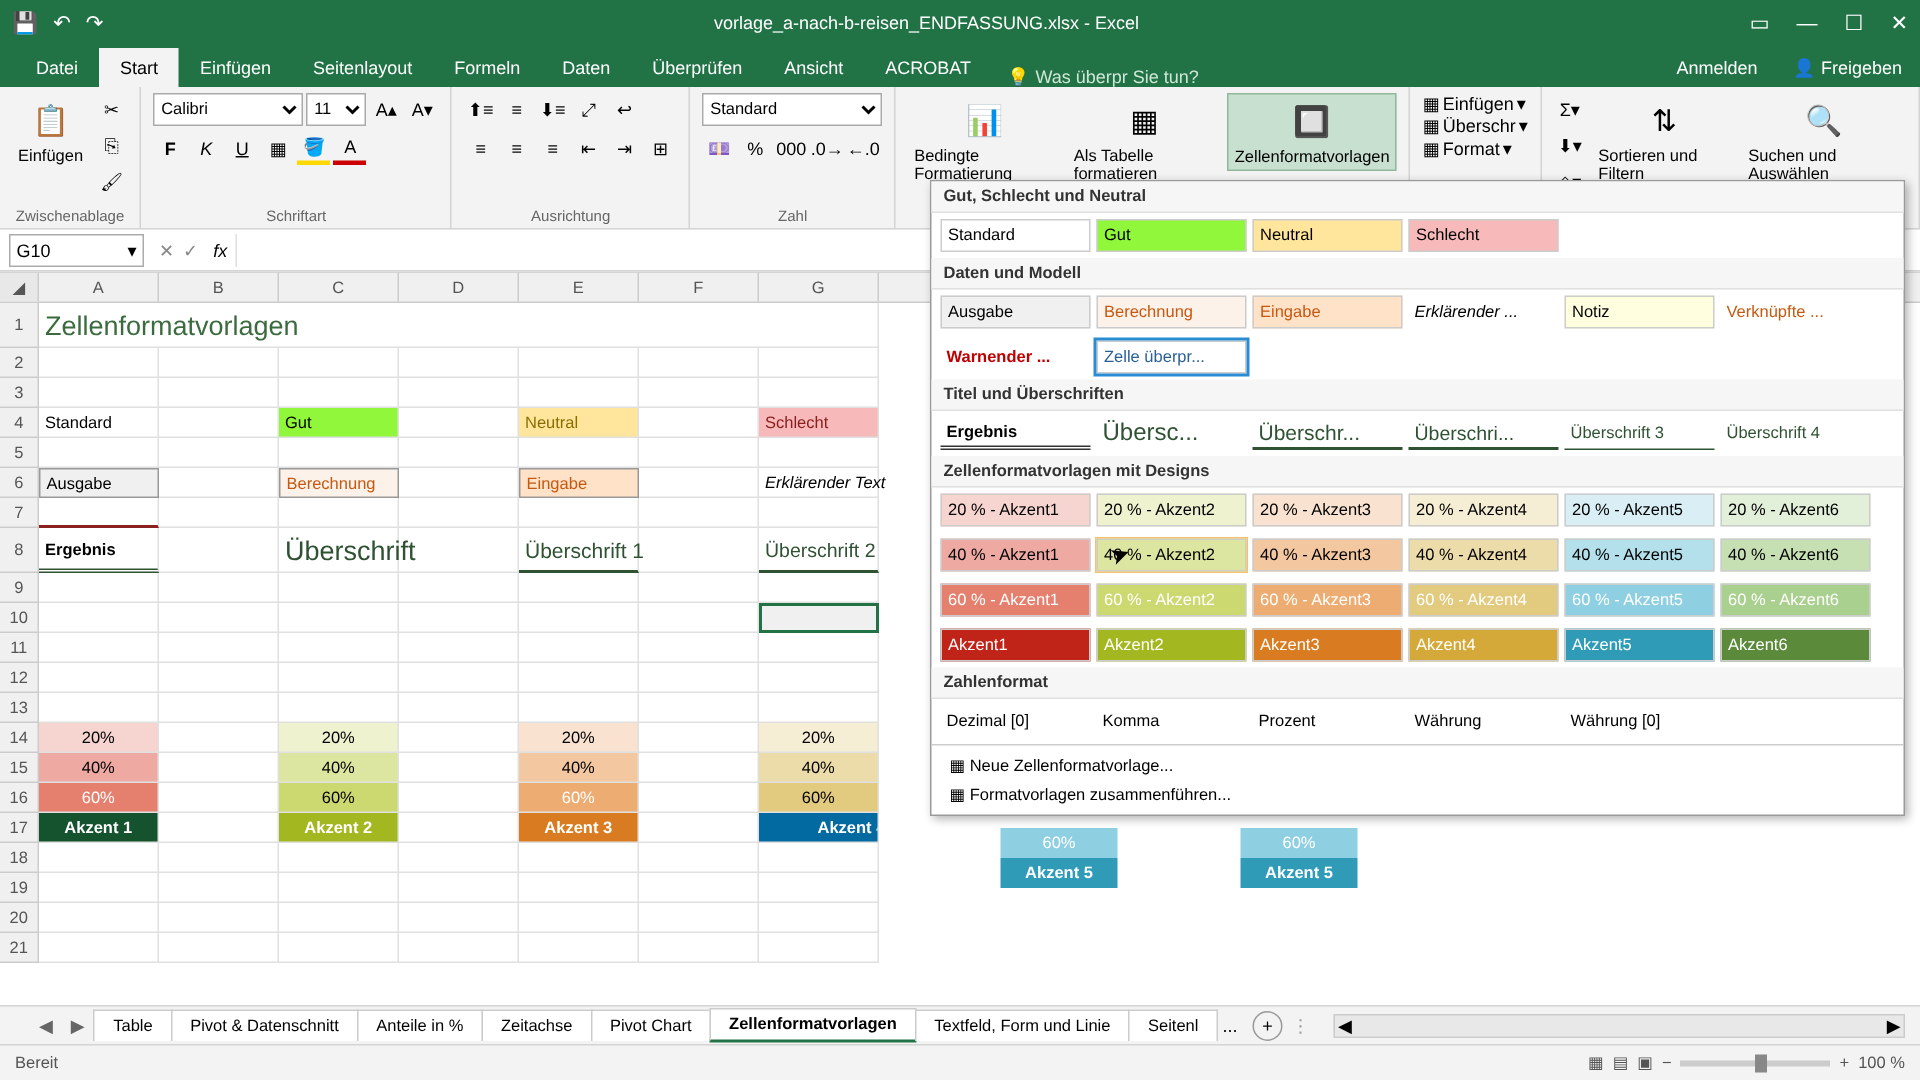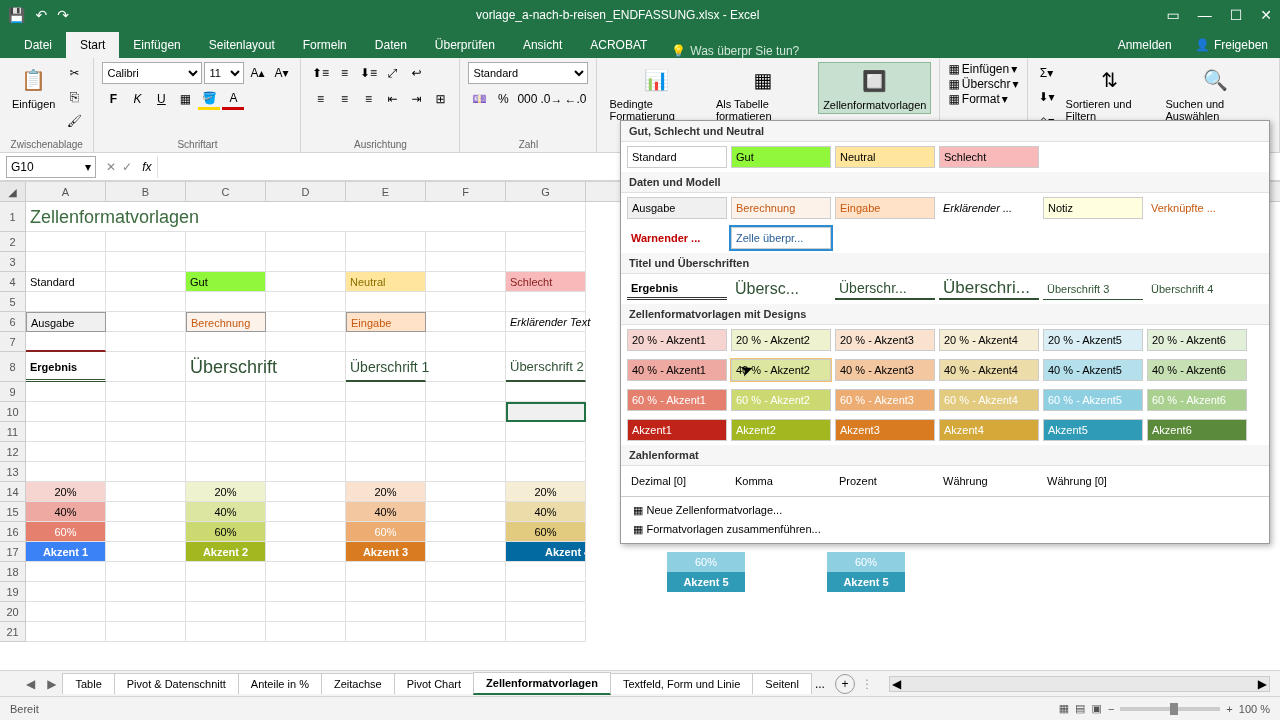--- a/index.html
+++ b/index.html
@@ -424,21 +424,21 @@
         <div class="cell" style="text-align: center; background: rgb(229, 128, 111); color: rgb(255, 255, 255);">60%</div>
         <div class="cell"></div>
         <div class="cell" style="text-align: center; background: rgb(204, 217, 112);">60%</div>
         <div class="cell"></div>
         <div class="cell" style="text-align: center; background: rgb(237, 172, 114); color: rgb(255, 255, 255);">60%</div>
         <div class="cell"></div>
         <div class="cell" style="text-align: center; background: rgb(226, 202, 126);">60%</div>
       </div>
       <div class="row">
         <div class="rh">17</div>
-        <div class="cell akhead" style="background: #3b82f6;">Akzent 1</div>
+        <div class="cell akhead" style="background: #14532d;">Akzent 1</div>
         <div class="cell"></div>
         <div class="cell akhead" style="background: rgb(163, 184, 32);">Akzent 2</div>
         <div class="cell"></div>
         <div class="cell akhead" style="background: rgb(217, 123, 32);">Akzent 3</div>
         <div class="cell"></div>
         <div class="cell akhead" style="background: #0369a1; padding-left: 39px;">Akzent 4</div>
       </div>
       <div class="row">
         <div class="rh">18</div>
         <div class="cell"></div>
@@ -510,21 +510,21 @@
   </div>
   <div class="gal-row">
     <div class="sw" style="color:#c00000;border:none;font-weight:bold">Warnender ...</div>
     <div class="sw selected" style="color:#2a6099">Zelle überpr...</div>
   </div>
   <div class="gal-sec">Titel und Überschriften</div>
   <div class="gal-row">
     <div class="sw" style="border:none;border-bottom:3px double #333;font-weight:bold">Ergebnis</div>
     <div class="sw" style="border:none;color:#2f5233;font-size:16px">Übersc...</div>
     <div class="sw" style="border:none;color:#2f5233;font-size:14px;border-bottom:2px solid #2f5233">Überschr...</div>
-    <div class="sw" style="border:none;color:#2f5233;font-size:17px;border-bottom:2px solid #2f5233">Überschri...</div>
+    <div class="sw" style="border:none;color:#2f5233;font-size:13px;border-bottom:2px solid #2f5233">Überschri...</div>
     <div class="sw" style="border:none;color:#2f5233;border-bottom:1px solid #2f5233">Überschrift 3</div>
     <div class="sw" style="border:none;color:#2f5233">Überschrift 4</div>
   </div>
   <div class="gal-sec">Zellenformatvorlagen mit Designs</div>
   <div class="gal-row" id="g4a">
       <div class="sw" style="background: rgb(246, 212, 208);">20 % - Akzent1</div>
       <div class="sw" style="background: rgb(238, 242, 207);">20 % - Akzent2</div>
       <div class="sw" style="background: rgb(249, 227, 208);">20 % - Akzent3</div>
       <div class="sw" style="background: rgb(245, 237, 212);">20 % - Akzent4</div>
       <div class="sw" style="background: rgb(217, 239, 245);">20 % - Akzent5</div>

